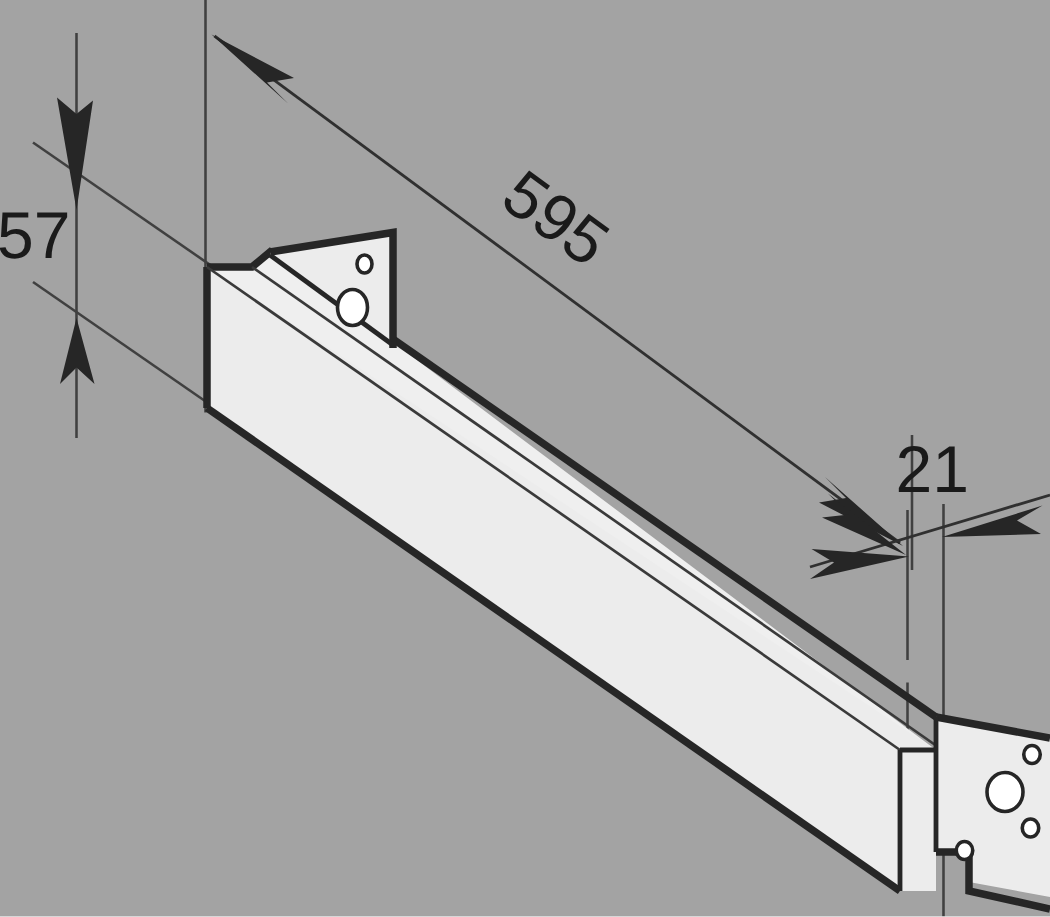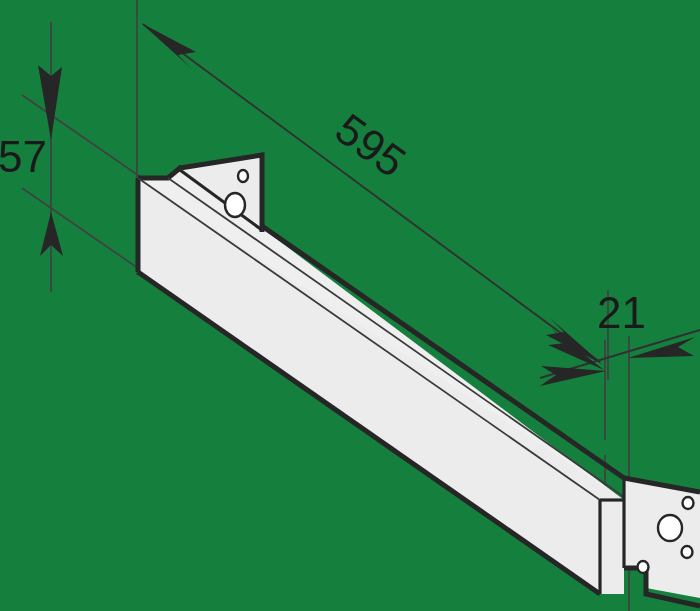--- a/index.html
+++ b/index.html
@@ -8,21 +8,21 @@
     padding: 0;
     background: #ffffff;
   }
   body {
     font-family: "Liberation Sans", sans-serif;
   }
   #drawing-root {
     position: relative;
     width: 700px;
     height: 611px;
-    background: #15803d;
+    background: #a3a3a3;
     overflow: hidden;
   }
   #drawing-svg {
     display: block;
     width: 700px;
     height: 611px;
   }
   .dim-text {
     font-family: "Liberation Sans", sans-serif;
     font-size: 44px;

